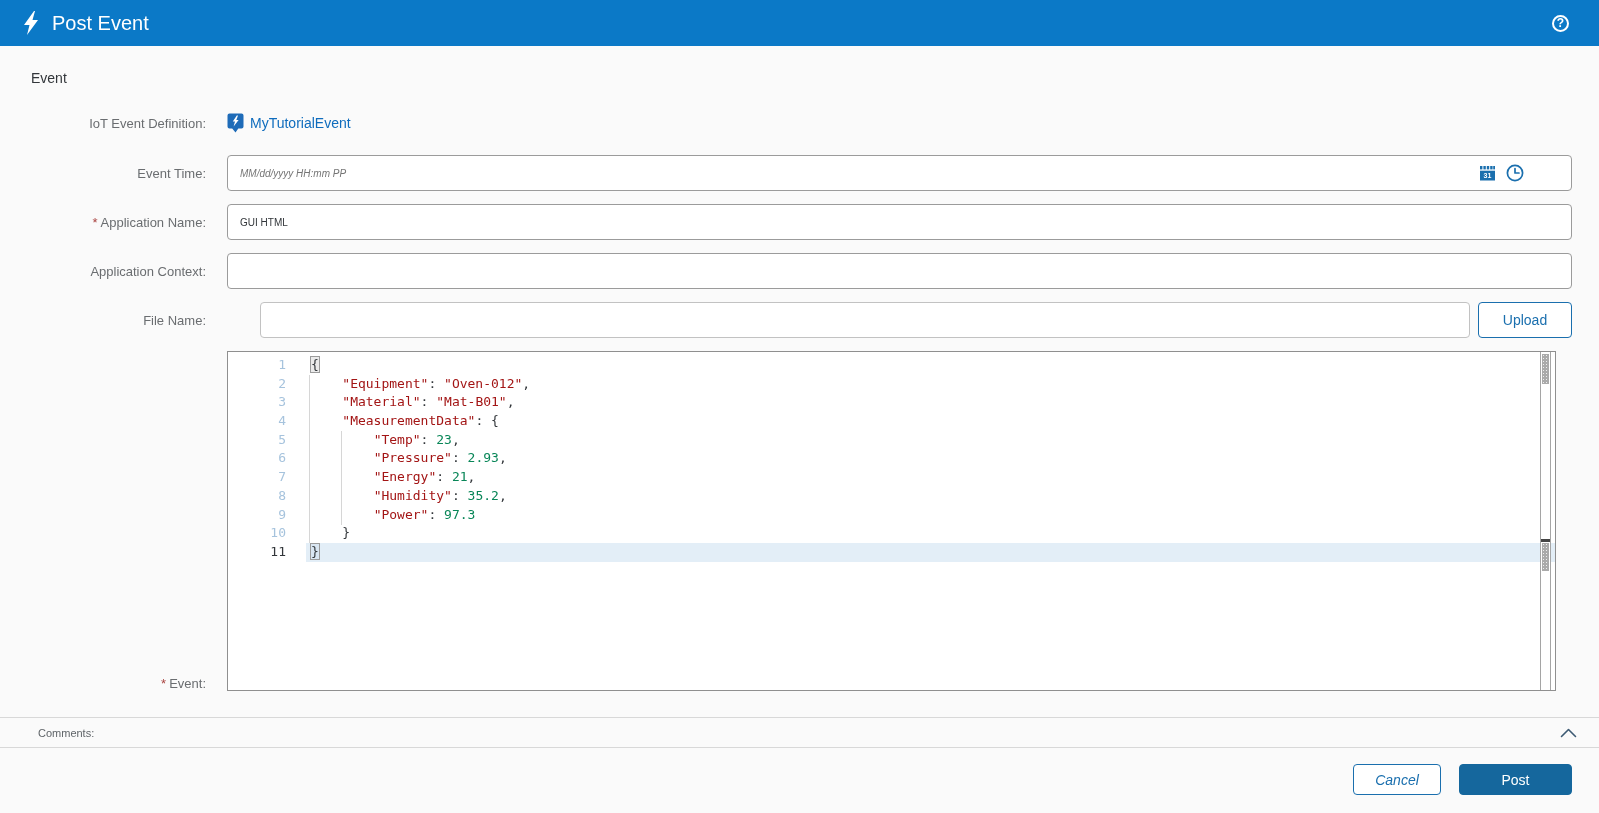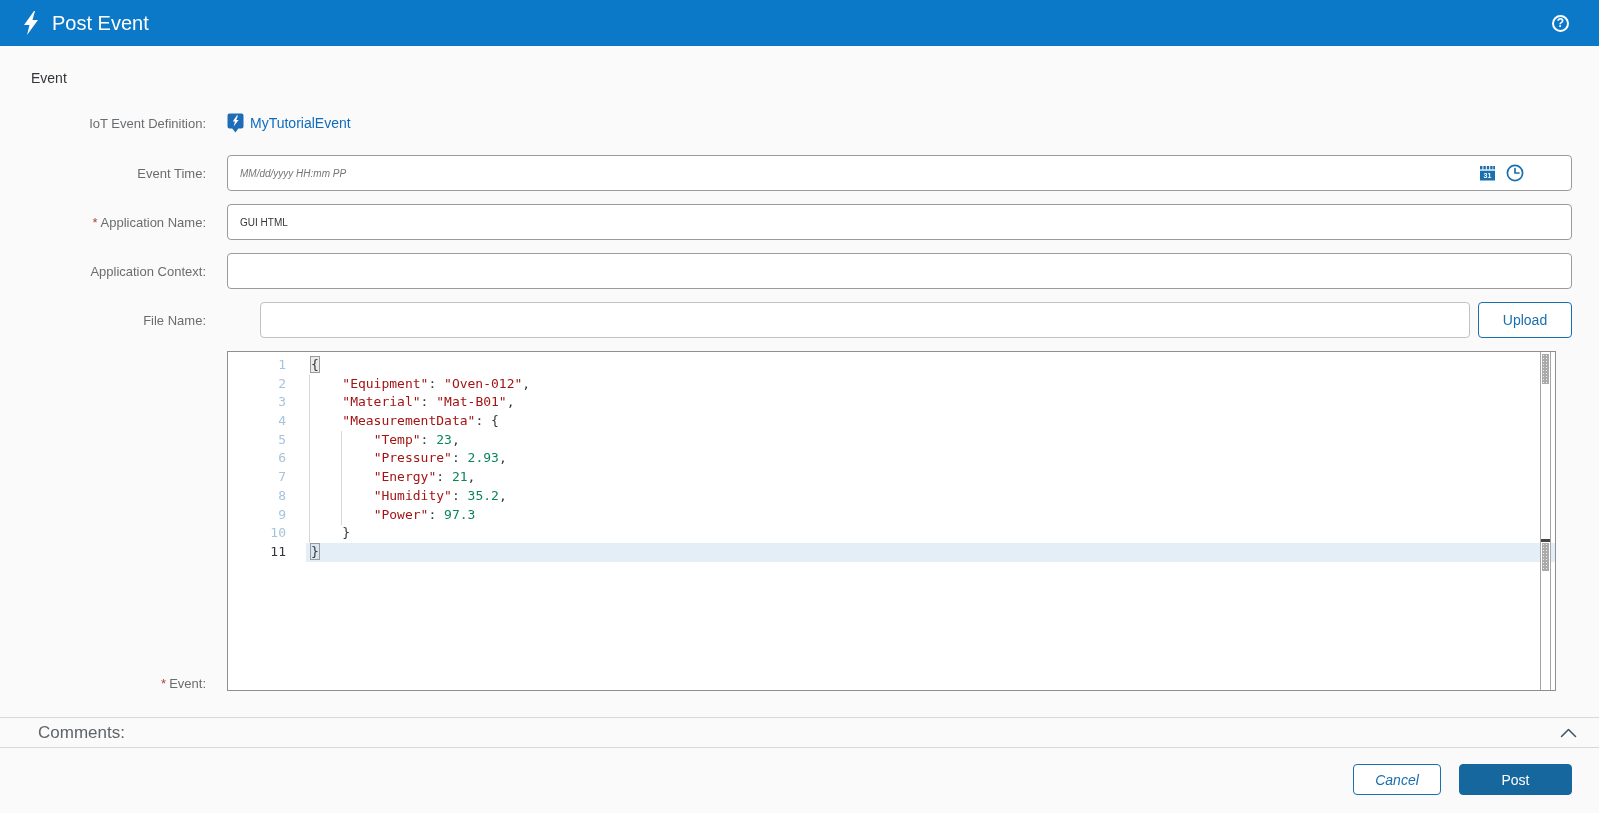--- a/index.html
+++ b/index.html
@@ -61,21 +61,21 @@
   .ed-sb { position:absolute; top:0; right:4px; width:11px; height:100%; background:#fff; border-left:1px solid #a5a5a5; border-right:1px solid #a5a5a5; }
   .ed-sb .thumb { position:absolute; left:1px; right:1px; background-color:#aaa;
                   background-image:radial-gradient(#ededed 34%, rgba(0,0,0,0) 36%); background-size:3px 3px; cursor:pointer; }
   .ed-sb .t1 { top:2px; height:30px; }
   .ed-sb .t2 { top:191px; height:28px; }
   .ed-sb .cursor-mark { position:absolute; left:0; right:0; top:187px; height:3px; background:#454545; }
 
   
   .comments-bar { margin-top:26px; height:31px; border-top:1px solid #d8d8d8; border-bottom:1px solid #d8d8d8;
                   display:flex; align-items:center; background:#fafafa; }
-  .comments-bar .clabel { margin-left:38px; font-size:17px; color:#5f6468; }
+  .comments-bar .clabel { margin-left:38px; font-size:11px; color:#5f6468; }
   .comments-bar .spacer { flex:1; }
   .collapse { margin-right:22px; cursor:pointer; display:flex; align-items:center; }
 
   
   .footer { height:60px; display:flex; justify-content:flex-end; align-items:flex-start; padding:16px 27px 0 0; gap:18px; background:#fafafa; }
   .btn.cancel { width:88px;font-style:italic; }
   .btn.primary { width:113px; background:#15679d; color:#fff; border:1px solid #15679d; }
 </style>
 </head>
 <body>

